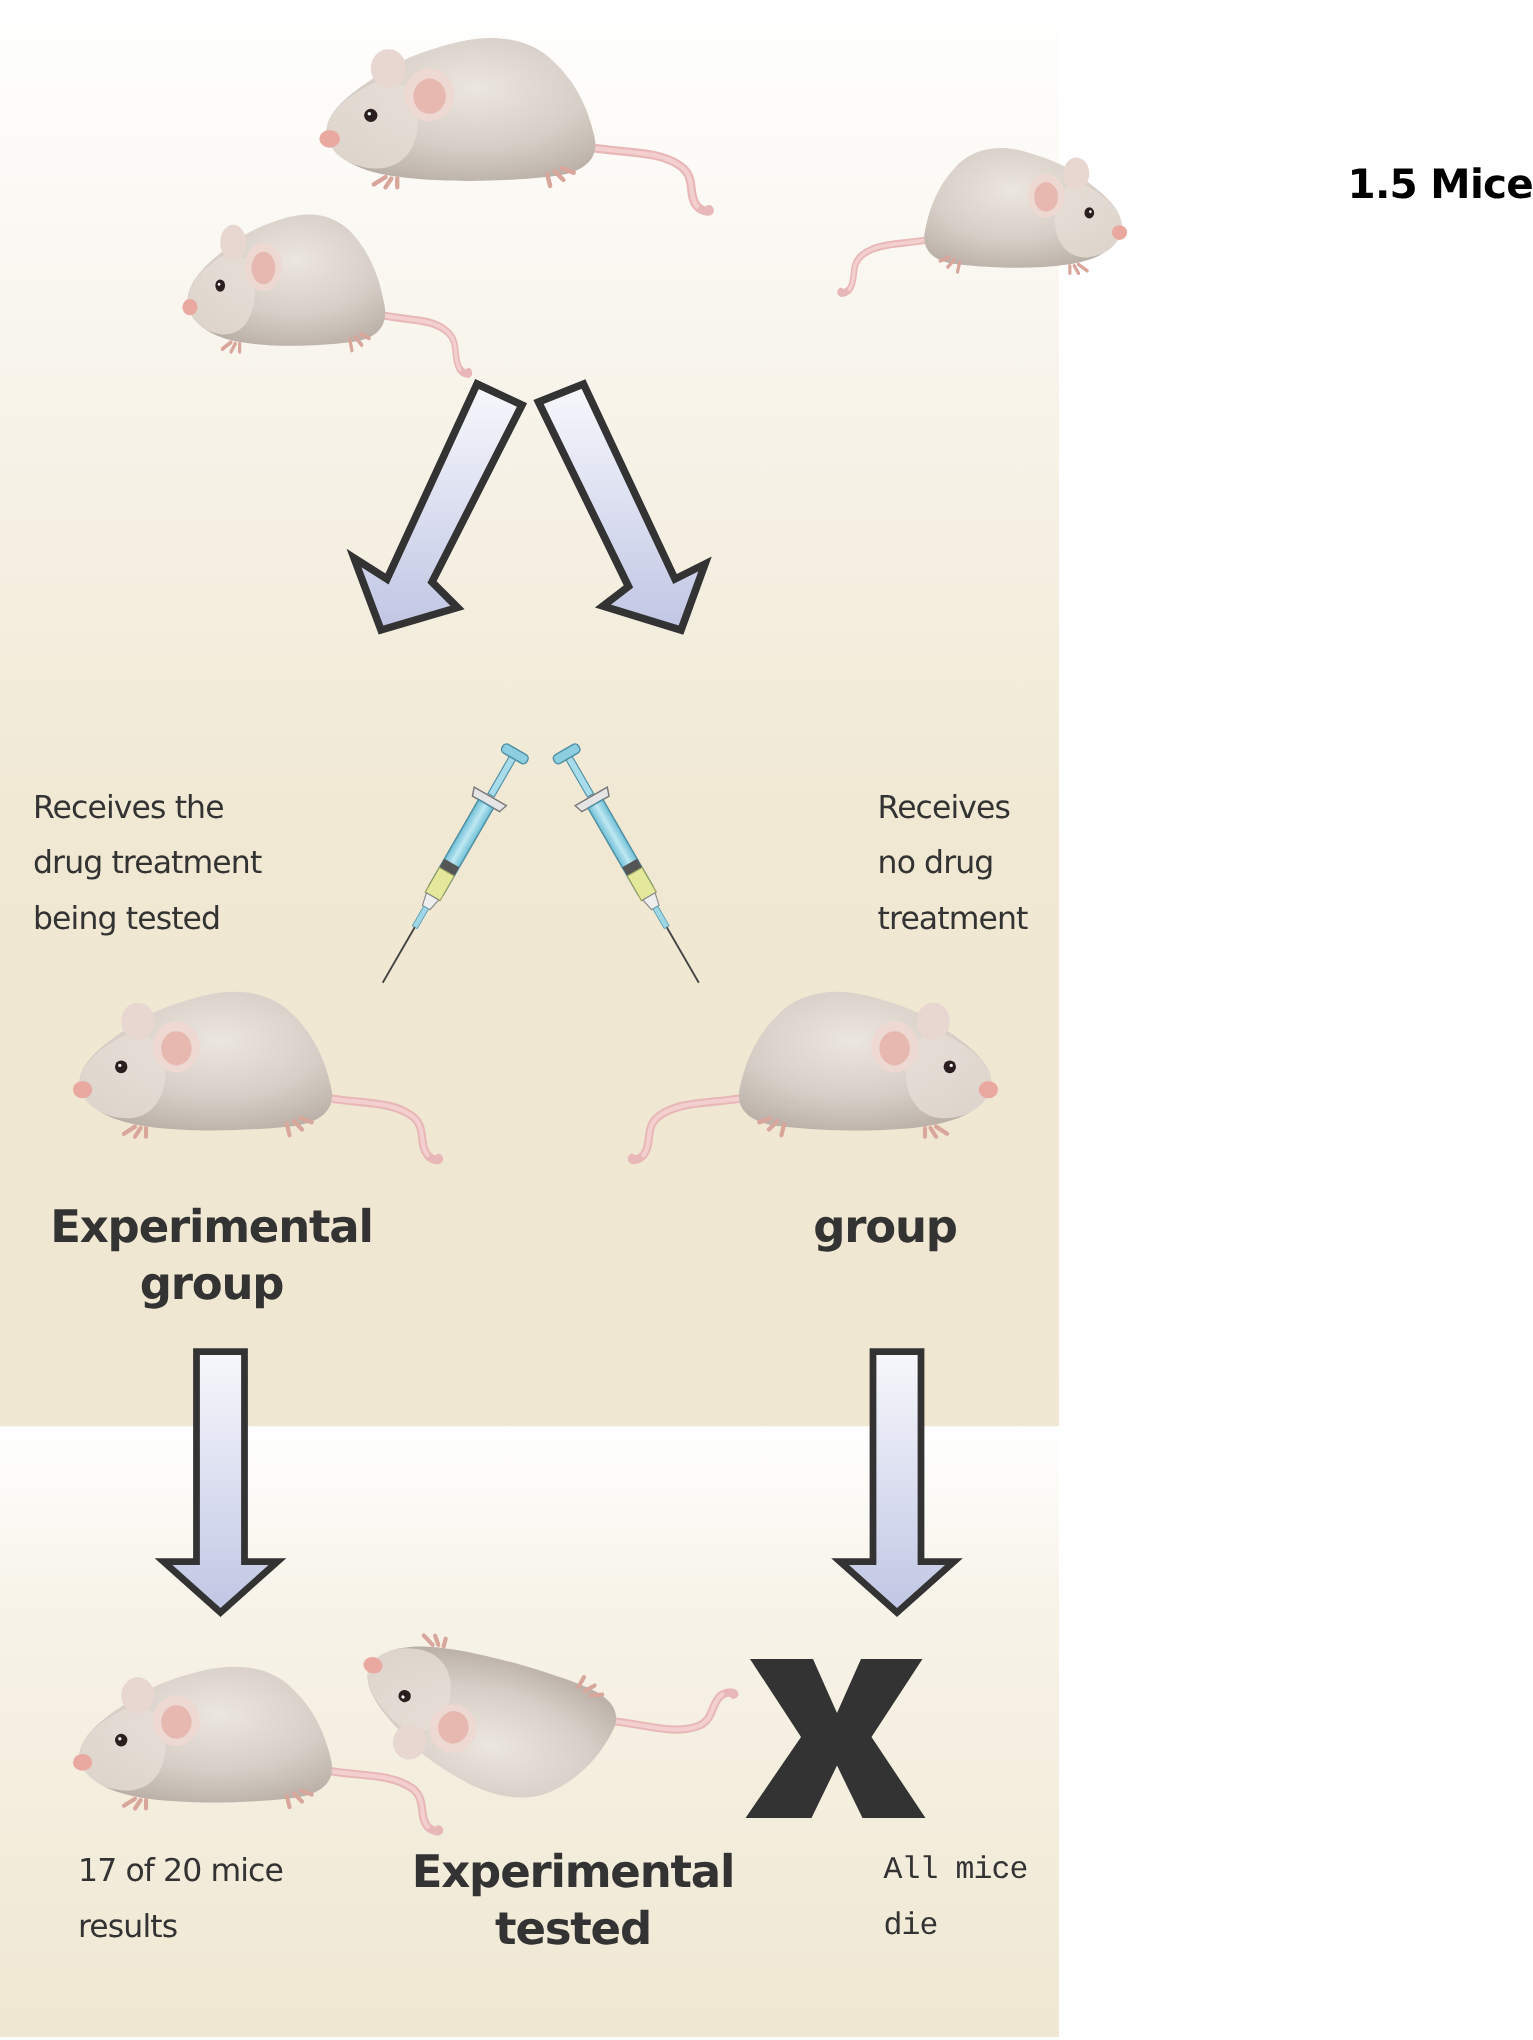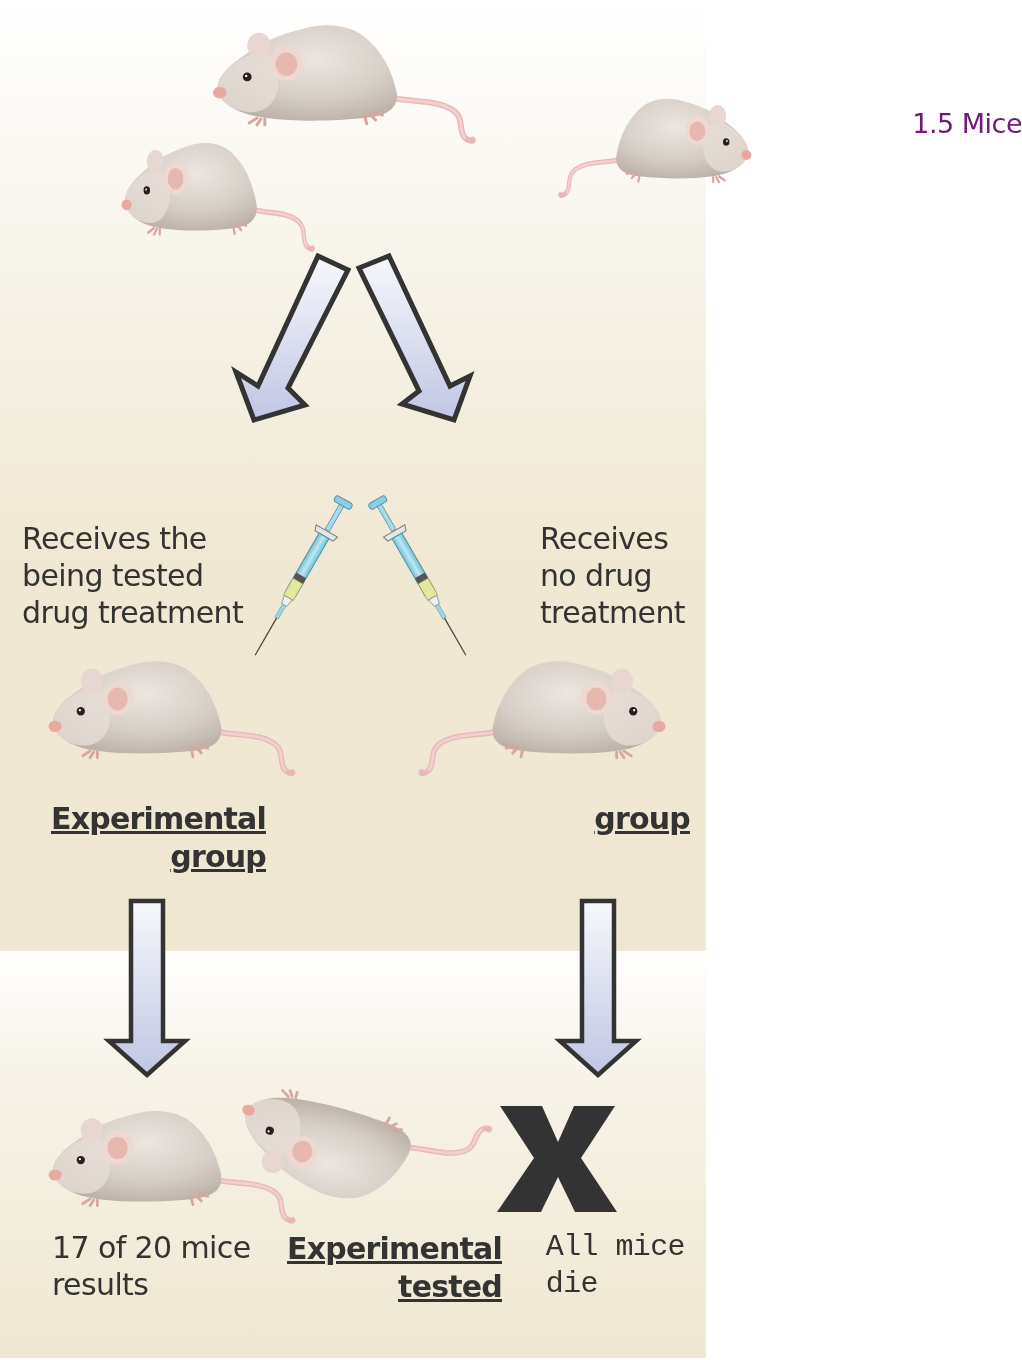--- a/index.html
+++ b/index.html
@@ -2,26 +2,26 @@
 <html><head>
 <meta charset="utf-8">
 <style>
   html, body { margin:0; padding:0; background:#ffffff; }
   body { width:1022px; height:1360px; position:relative; overflow:hidden;
          font-family:"DejaVu Sans", sans-serif; color:#2e2e2e; }
   .panel-top { position:absolute; left:0; top:0; width:706px; height:951px;
     background:linear-gradient(to bottom, #ffffff 0px, #f6f2e7 300px, #f0e8d2 560px, #efe7d1 951px); }
   .panel-bottom { position:absolute; left:0; top:951px; width:706px; height:407px;
     background:linear-gradient(to bottom, #ffffff 0px, #f7f3e8 120px, #efe7d1 407px); }
-  .figure-title { position:absolute; right:0; top:108px; font-weight:normal; font-size:27px;
-    color:#701a75; letter-spacing:-0.5px; }
-  .txt { position:absolute; font-size:30px; line-height:37px; color:#333; letter-spacing:-0.6px; }
+  .figure-title { position:absolute; right:0; top:108px; font-weight:bold; font-size:27px;
+    color:#000000; letter-spacing:-0.5px; }
+  .txt { position:absolute; font-size:21px; line-height:37px; color:#333; letter-spacing:-0.6px; }
   .bold { font-weight:bold; font-size:30px; line-height:38px; color:#333; letter-spacing:-0.8px; }
   .right { text-align:left; }
-  .center { text-align:right;text-decoration:underline; }
+  .center { text-align:center; }
   svg.layer { position:absolute; left:0; top:0; }
 </style>
 </head>
 <body>
 
 <div class="panel-top"></div>
 <div class="panel-bottom"></div>
 
 <div class="figure-title">1.5 Mice</div>
 
@@ -130,22 +130,22 @@
     <use href="#mouseL" transform="translate(448,1212) rotate(-165) scale(-0.92,0.9) translate(-250,-20)"></use>
   </g>
 
   <g>
     <polygon points="500,1106 542,1106 558,1142 574,1106 615,1106 581,1158 617,1212 575,1212 558,1177 541,1212 497,1212 534,1158" fill="#333333"></polygon>
   </g>
 </svg>
 
 <div class="txt" style="left:22px; top:520px;">
   <div>Receives the</div>
+  <div>drug treatment</div>
   <div>being tested</div>
-  <div>drug treatment</div>
 </div>
 <div class="txt right" style="right:337px; top:520px;">
   <div>Receives</div>
   <div>no drug</div>
   <div>treatment</div>
 </div>
 
 <div class="bold center" style="position:absolute; left:16px; width:250px; top:800px;">
   <div>Experimental</div>
   <div>group</div>

